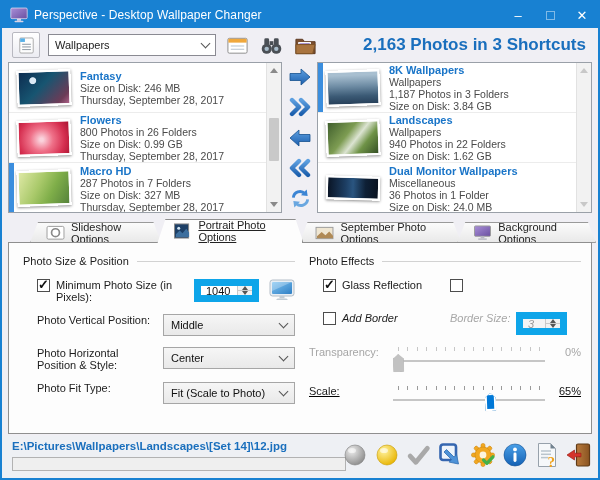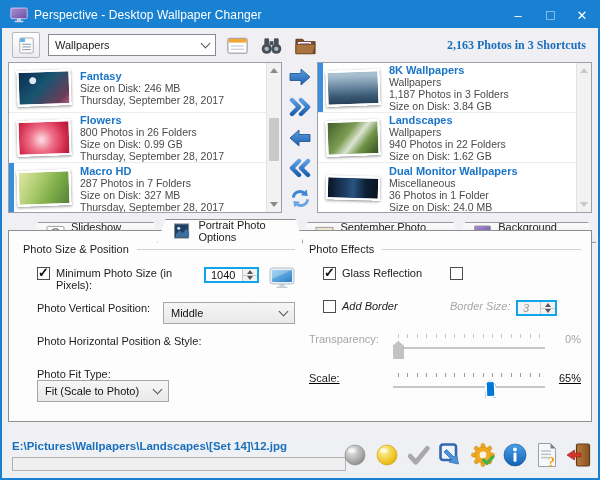--- a/index.html
+++ b/index.html
@@ -12,21 +12,21 @@
   .titlebar .title{font-size:12px;letter-spacing:.1px;flex:1;white-space:nowrap;}
   .winbtn{width:32px;height:26px;display:flex;align-items:center;justify-content:center;font-size:13px;color:#fff;cursor:default;}
   .winbtn.max .box{width:9px;height:9px;border:1px solid rgba(255,255,255,.45);}
   
   .toolbar{position:absolute;left:0;top:26px;width:596px;height:34px;display:flex;align-items:center;padding:0 10px;}
   .tb-btn{width:28px;height:26px;border:1px solid #b8b8c0;background:linear-gradient(#ffffff,#ececf2);border-radius:2px;display:flex;align-items:center;justify-content:center;margin-right:8px;}
   .combo{width:168px;height:22px;background:#fff;border:1px solid #8a8a92;display:flex;align-items:center;padding:0 6px;font-size:11px;color:#222;}
   .combo .txt{flex:1;}
   .chev{width:7px;height:7px;border-right:1.6px solid #555;border-bottom:1.6px solid #555;transform:rotate(45deg);margin-top:-3px;flex:none;}
   .tb-ico{width:26px;height:24px;margin-left:8px;display:flex;align-items:center;justify-content:center;}
-  .tb-summary{margin-left:auto;font-size:12px;font-weight:bold;color:#1a6fbd;padding-right:2px;font-family:Liberation Serif, serif;}
+  .tb-summary{margin-left:auto;font-size:17px;font-weight:bold;color:#1a6fbd;padding-right:2px;}
 
   
   .listpanel{position:absolute;top:60px;height:151px;background:#fff;border:1px solid #9aa0a8;display:flex;}
   .listpanel.left{left:6px;width:274px;}
   .listpanel.right{left:315px;width:275px;}
   .items{flex:1;overflow:hidden;}
   .item{position:relative;height:50px;display:flex;align-items:center;border-bottom:1px solid #ececec;padding-left:8px;}
   .item:last-child{border-bottom:none;}
   .item .selbar{position:absolute;left:0;top:0;bottom:0;width:5px;background:transparent;}
   .item.selected .selbar{background:#3b8ede;}
@@ -52,36 +52,36 @@
   .sb-track{flex:1;position:relative;}
   .sb-thumb{position:absolute;left:2px;right:2px;top:34%;height:36%;background:#c9c9c9;border-radius:1px;}
 
   
   .midcol{position:absolute;left:281px;top:60px;width:34px;height:151px;display:flex;flex-direction:column;align-items:center;justify-content:space-between;padding:3px 0;}
   .mid-btn{width:28px;height:24px;display:flex;align-items:center;justify-content:center;}
 
   
   .tabs{position:absolute;left:6px;top:217px;width:584px;height:24px;display:flex;align-items:flex-end;padding-left:22px;}
   .tab{height:21px;display:flex;align-items:center;gap:6px;padding:0 16px;font-size:11px;color:#222;background:linear-gradient(#fcfcfc,#e8e8e8);clip-path:polygon(8px 0,calc(100% - 8px) 0,100% 100%,0 100%);box-shadow:inset 0 0 0 1px #9a9a9a;margin-right:-4px;}
-  .tab.active{height:24px;background:#fdfdfd;z-index:3;position:relative;box-shadow:inset 0 1px 0 #8f8f8f,inset 1px 0 0 #8f8f8f,inset -1px 0 0 #8f8f8f;}
+  .tab.active{height:24px;background:#fdfdfd;z-index:3;position:relative;box-shadow:inset 0 1px 0 #8f8f8f,inset 1px 0 0 #8f8f8f,inset -1px 0 0 #8f8f8f;text-decoration:underline;}
   .tabicon{width:19px;height:16px;flex:none;}
 
   
-  .panel{position:absolute;left:6px;top:228px;width:584px;height:192px;background:#fdfdfd;border:1px solid #8f8f8f;}
+  .panel{position:absolute;left:6px;top:240px;width:584px;height:192px;background:#fdfdfd;border:1px solid #8f8f8f;}
   .col{position:absolute;top:12px;}
   .col.left{left:14px;width:272px;}
   .col.rightc{left:300px;width:272px;}
   .grouphdr{display:flex;align-items:center;font-size:11px;color:#1c1c1c;margin-bottom:12px;}
   .grouphdr .rule{flex:1;height:1px;background:#d2d2d2;margin-left:8px;}
   .row{display:flex;align-items:flex-start;margin-bottom:11px;min-height:22px;}
   .lbl{font-size:11px;color:#1c1c1c;}
   .lbl.dis{color:#a6a6a6;}
   .cb{width:13px;height:13px;border:1px solid #4d4d4d;background:#fff;position:relative;flex:none;margin-right:6px;}
   .cb.checked::after{content:"✓";position:absolute;left:0px;top:-3px;font-size:13px;font-weight:bold;color:#111;}
-  .spin{height:16px;background:#fff;border:2px solid #0ea5e9;display:flex;flex:none;}
+  .spin{height:23px;background:#fff;border:7px solid #0ea5e9;display:flex;flex:none;}
   .spin .val{width:36px;display:flex;align-items:center;padding-left:5px;font-size:11px;color:#111;}
   .spin .btns{width:15px;border-left:1px solid #c9c9c9;display:flex;flex-direction:column;}
   .spin .sb{flex:1;display:flex;align-items:center;justify-content:center;background:#f2f2f2;}
   .spin .sb+.sb{border-top:1px solid #c9c9c9;}
   .spin .tri-u{width:0;height:0;border-left:3.5px solid transparent;border-right:3.5px solid transparent;border-bottom:4px solid #555;}
   .spin .tri-d{width:0;height:0;border-left:3.5px solid transparent;border-right:3.5px solid transparent;border-top:4px solid #555;}
   .spin.dis{background:#f4f4f4;}
   .spin.dis .val{color:#9a9a9a;}
   .dd{width:132px;height:22px;background:linear-gradient(#f6f6f6,#e9e9e9);border:1px solid #a6a6a6;display:flex;align-items:center;padding:0 7px;font-size:11px;color:#111;flex:none;}
   .dd .txt{flex:1;white-space:nowrap;overflow:hidden;}
@@ -396,22 +396,26 @@
       </div>
       <div class="row" style="padding-left:14px;">
         <span class="lbl" style="flex:1">Photo Vertical Position:</span>
         <div class="dd">
           <span class="txt">Middle</span>
           <span class="chev"></span>
         </div>
       </div>
       <div class="row" style="padding-left:14px;gap:20px;">
         <span class="lbl" style="flex:1">Photo Horizontal Position &amp; Style:</span>
-      </div>
-      <div class="row" style="padding-left:14px;flex-direction:column;">
+        <div class="dd">
+          <span class="txt">Center</span>
+          <span class="chev"></span>
+        </div>
+      </div>
+      <div class="row" style="padding-left:14px;">
         <span class="lbl" style="flex:1">Photo Fit Type:</span>
         <div class="dd">
           <span class="txt">Fit (Scale to Photo)</span>
           <span class="chev"></span>
         </div>
       </div>
     </div>
 
     <div class="col rightc">
       <div class="grouphdr">

